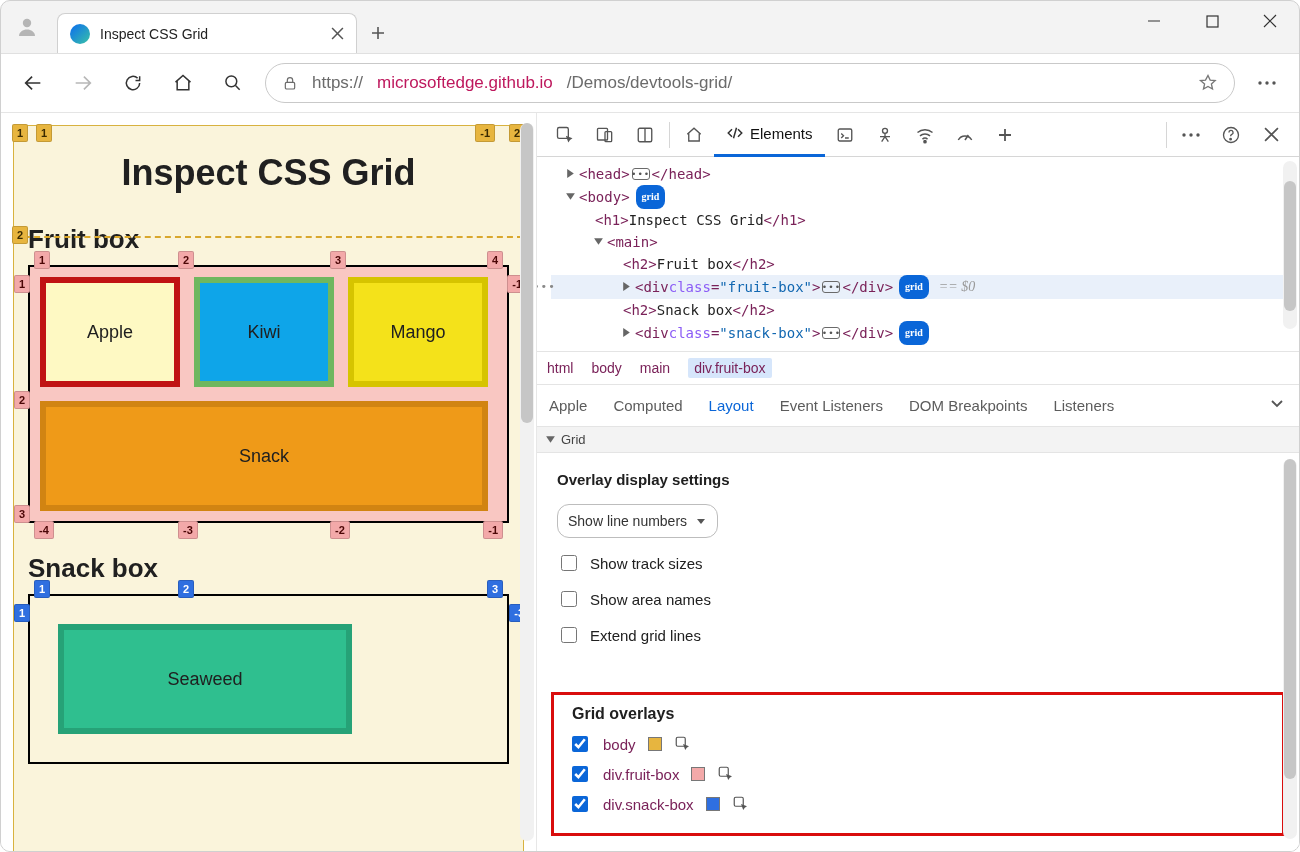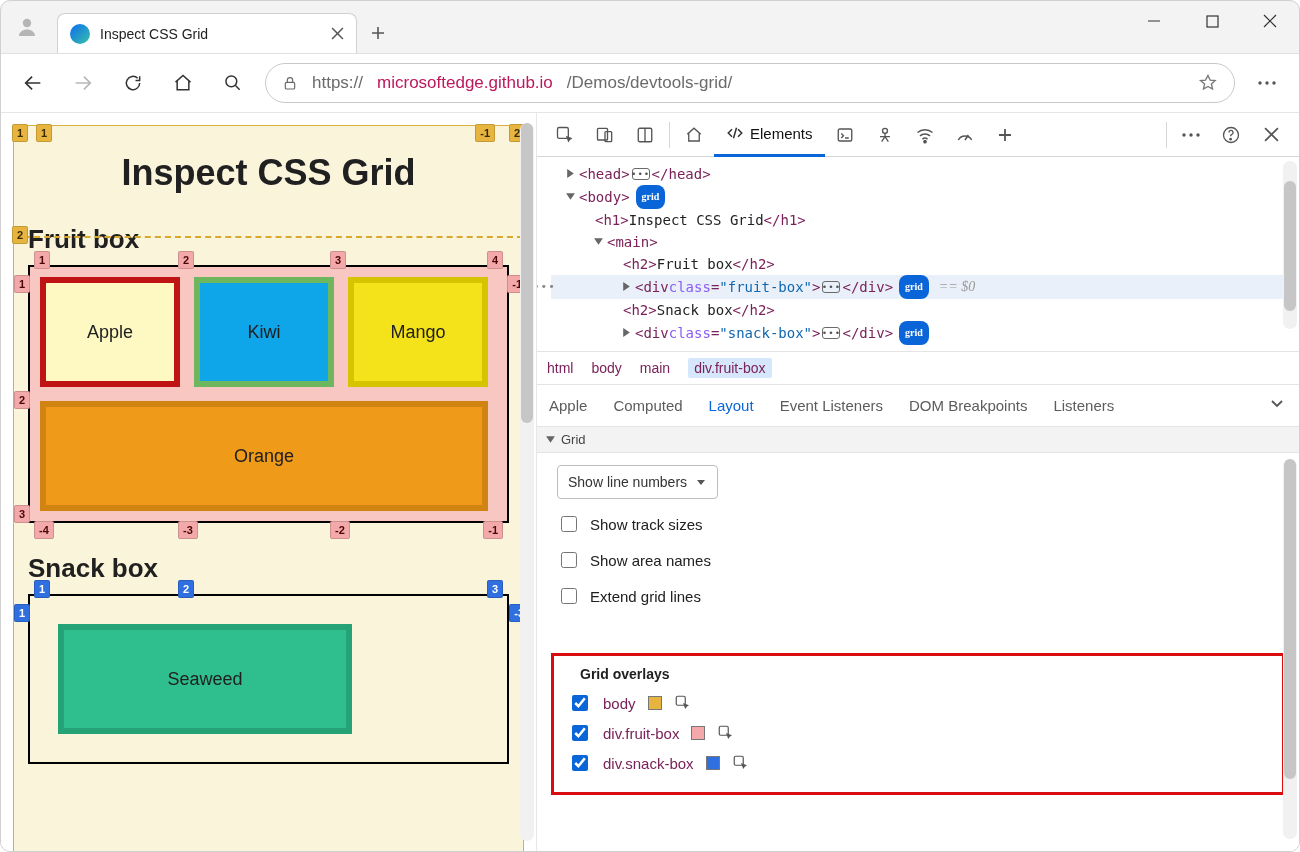--- a/index.html
+++ b/index.html
@@ -93,26 +93,26 @@
 
 .panel-tabs{height:42px;display:flex;align-items:center;padding:0 12px;gap:26px;border-bottom:1px solid #e4e4e4;font-size:15px;color:#5c5c5c;position:relative}
 .panel-tabs .pt.active{color:#0a66d8}
 .panel-tabs .more{position:absolute;right:14px;top:10px;color:#555}
 
 .grid-sec-title{background:#f3f3f3;border-bottom:1px solid #e4e4e4;height:26px;display:flex;align-items:center;padding:0 8px;font-size:13px;color:#444}
 .grid-sec-title .tw{margin-right:4px}
 
 .layout-body{padding:12px 16px 16px 20px;font-size:15px}
 .layout-body h4{font-size:15px;font-weight:600;margin:6px 0 16px 0}
-.select{display:inline-flex;align-items:center;border:1px solid #bdbdbd;border-radius:4px;height:34px;padding:0 10px;font-size:14px;gap:8px;color:#333}
+.select{display:inline-flex;align-items:center;border:1px solid #bdbdbd;border-radius:12px;height:34px;padding:0 10px;font-size:14px;gap:8px;color:#333}
 .opt-row{display:flex;align-items:center;gap:10px;margin:14px 0;font-size:15px}
 .opt-row input{width:16px;height:16px}
 
 .overlays-block{border:3px solid #d90d0d;margin:16px 14px 8px 14px;padding:10px 14px 10px 14px}
-.overlays-block h4{margin:0 0 10px 12px;font-size:14px;font-weight:600}
+.overlays-block h4{margin:0 0 10px 4px;font-size:16px;font-weight:600}
 .ov-row{display:flex;align-items:center;gap:12px;margin:8px 0;font-size:15px}
 .ov-row input{width:16px;height:16px;accent-color:#0a66d8}
 .ov-name{color:#7a2259}
 .swatch{width:14px;height:14px;border:1px solid #777;display:inline-block}
 .ov-reveal{color:#555}
 
 .dt-scrollbar{position:absolute;right:2px;width:14px;background:#f1f1f1;border-radius:7px}
 .dt-thumb{position:absolute;left:1px;width:12px;background:#c6c6c6;border-radius:6px}
 
 </style>
@@ -242,21 +242,21 @@
 
             <div class="glabel gb-pink" style="top:10px;left:-14px">1</div>
             <div class="glabel gb-pink" style="top:126px;left:-14px">2</div>
             <div class="glabel gb-pink" style="top:240px;left:-14px">3</div>
             <div class="glabel gb-pink" style="top:10px;right:-18px">-1</div>
 
             <div class="fruit-grid">
               <div class="fruit-cell apple">Apple</div>
               <div class="fruit-cell kiwi">Kiwi</div>
               <div class="fruit-cell mango">Mango</div>
-              <div class="fruit-cell orange">Orange</div>
+              <div class="fruit-cell orange">Snack</div>
             </div>
             <div class="glabel gb-pink" style="bottom:-16px;left:6px">-4</div>
             <div class="glabel gb-pink" style="bottom:-16px;left:150px">-3</div>
             <div class="glabel gb-pink" style="bottom:-16px;left:302px">-2</div>
             <div class="glabel gb-pink" style="bottom:-16px;right:6px">-1</div>
           </div>
 
           <div class="page-h2">Snack box</div>
 
           <div class="snackbox">
@@ -418,20 +418,21 @@
         <span class="tw">
             <svg viewBox="0 0 10 10" fill="#666">
               <path d="M1 2l4 6 4-6z"></path>
             </svg>
           </span>
         <span>Grid</span>
       </div>
 
       <div style="position:relative;flex:1;overflow:hidden">
         <div class="layout-body">
+          <h4>Overlay display settings</h4>
 
           <div class="select">
             <span>Show line numbers</span>
             <svg width="12" height="12" viewBox="0 0 12 12" fill="#555">
                 <path d="M2 4l4 5 4-5z"></path>
               </svg>
           </div>
 
           <div class="opt-row">
             <input type="checkbox" style="">

